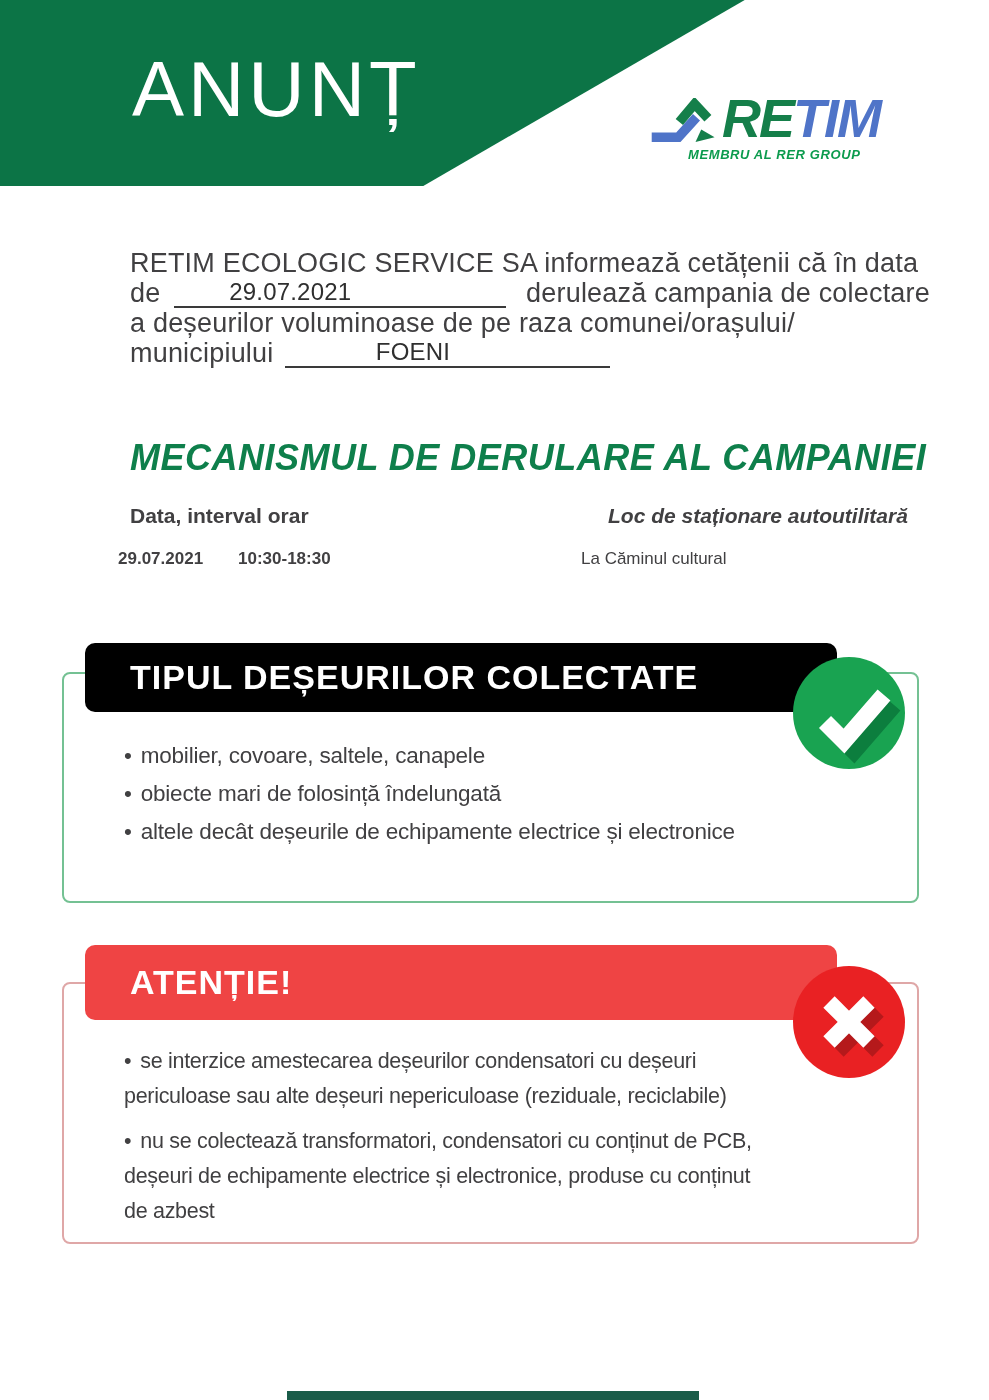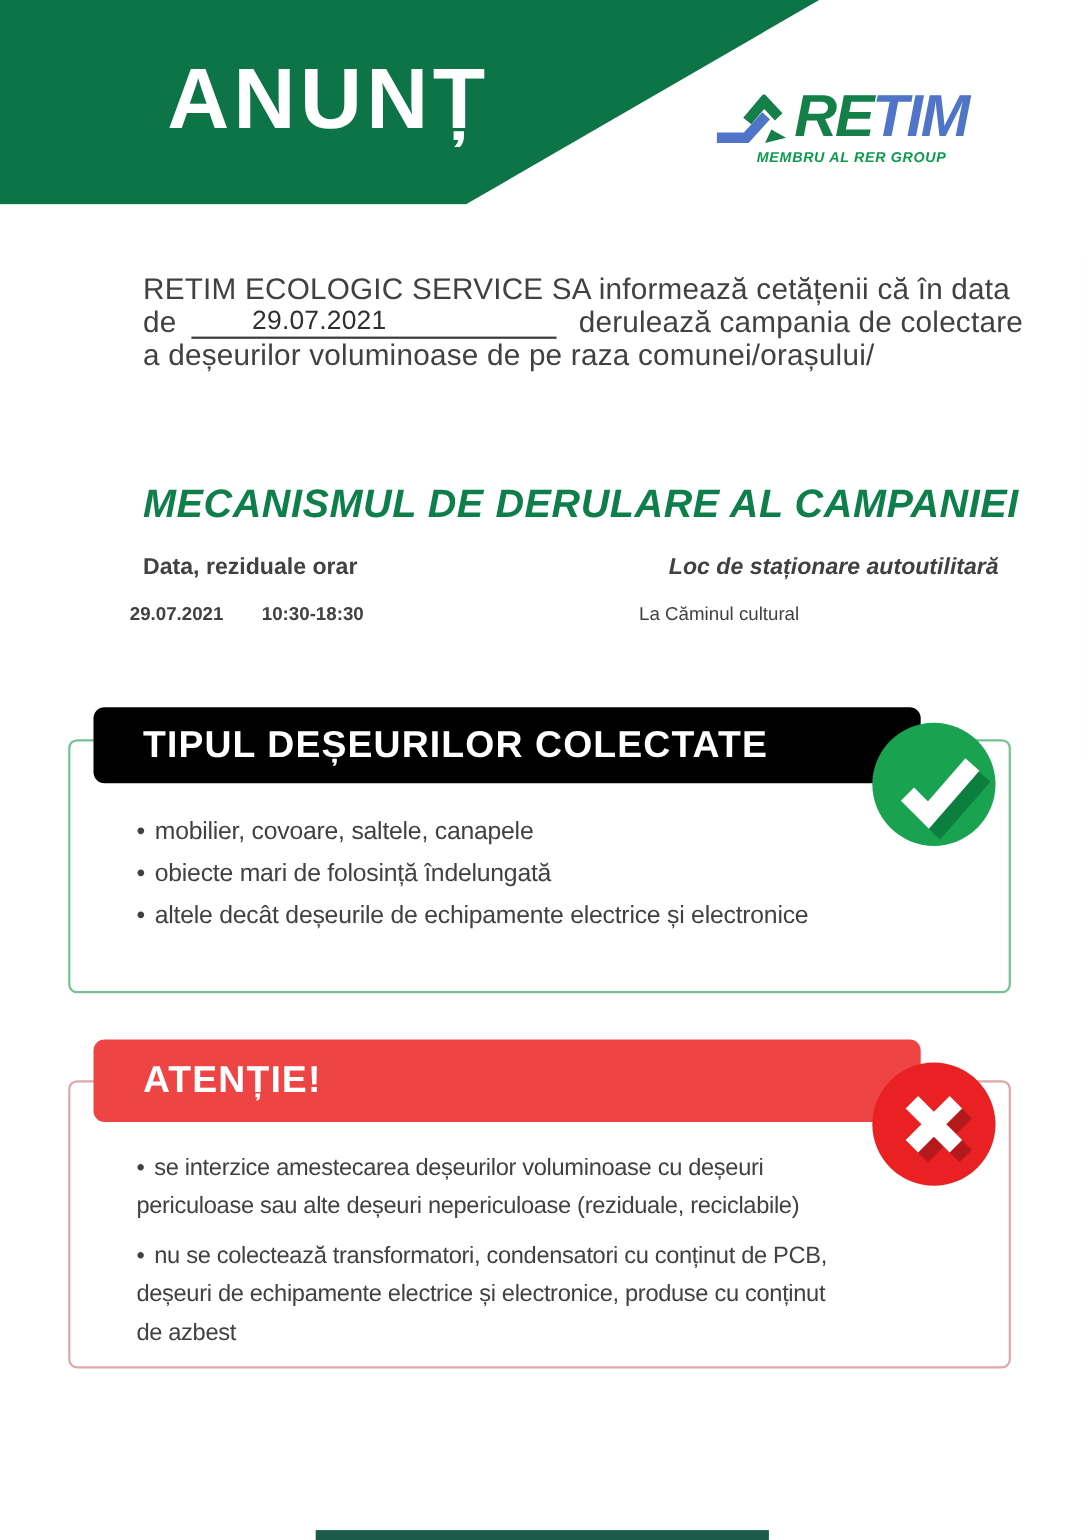--- a/index.html
+++ b/index.html
@@ -8,24 +8,24 @@
     background:#ffffff;overflow:hidden;
     font-family:"Liberation Sans", sans-serif;color:#414042;
   }
   
   .header-banner{
     position:absolute;left:0;top:0;width:989px;height:186px;
     background:#0c7446;
     clip-path:polygon(0 0, 75.3% 0, 42.8% 100%, 0 100%);
   }
   .anunt-title{
-    position:absolute;left:152px;top:50px;
-    font-size:78px;font-weight:700;color:#ffffff;letter-spacing:4px;line-height:1;
+    position:absolute;left:132px;top:50px;
+    font-size:78px;font-weight:400;color:#ffffff;letter-spacing:4px;line-height:1;
   }
-  .logo-wrap{position:absolute;left:640px;top:78px;width:260px;height:75px;}
+  .logo-wrap{position:absolute;left:640px;top:90px;width:260px;height:75px;}
   .logo-mark{position:absolute;left:6px;top:8px;width:80px;height:48px;}
   .logo-text{
     position:absolute;left:82px;top:0px;height:56px;line-height:56px;
     font-size:54px;font-weight:700;font-style:italic;letter-spacing:-2px;white-space:nowrap;
   }
   .logo-re{color:#157f4a;}
   .logo-tim{color:#4f74c8;}
   .logo-tagline{
     position:absolute;left:48px;top:57px;
     font-size:13px;font-weight:700;font-style:italic;color:#0b9b4d;letter-spacing:0.6px;white-space:nowrap;
@@ -97,24 +97,28 @@
   </div>
 
   <div class="intro">
     <div class="intro-row">RETIM ECOLOGIC SERVICE SA informează cetățenii că în data</div>
     <div class="intro-row">
       <span>de</span>
       <span class="blank blank-date">29.07.2021</span>
       <span>derulează campania de colectare</span>
     </div>
     <div class="intro-row">a deșeurilor voluminoase de pe raza comunei/orașului/</div>
+    <div class="intro-row">
+      <span>municipiului</span>
+      <span class="blank blank-city">FOENI</span>
+    </div>
   </div>
 
   <div class="mech-title">MECANISMUL DE DERULARE AL CAMPANIEI</div>
-  <div class="col-header left">Data, reziduale orar</div>
+  <div class="col-header left">Data, interval orar</div>
   <div class="col-header right">Loc de staționare autoutilitară</div>
   <div class="col-value v-date">29.07.2021</div>
   <div class="col-value v-hours">10:30-18:30</div>
   <div class="col-value v-loc">La Căminul cultural</div>
 
   <div class="outline-box box-green"></div>
   <div class="ribbon ribbon-green">
     <div class="ribbon-title">TIPUL DEȘEURILOR COLECTATE</div>
   </div>
   <svg class="badge badge-check" viewBox="0 0 114 114">
@@ -149,19 +153,19 @@
     <g clip-path="url(#clip-x)">
       <g transform="translate(9,9)" stroke="#b5191b" stroke-width="16">
         <path d="M37,37 L77,77 M77,37 L37,77" fill="none"></path>
       </g>
       <g stroke="#ffffff" stroke-width="16">
         <path d="M37,37 L77,77 M77,37 L37,77" fill="none"></path>
       </g>
     </g>
   </svg>
   <ul class="plist list-red">
-    <li>se interzice amestecarea deșeurilor voluminoase cu deșeuri periculoase sau alte deșeuri nepericuloase (reziduale, reciclabile)</li>
+    <li>se interzice amestecarea deșeurilor condensatori cu deșeuri periculoase sau alte deșeuri nepericuloase (reziduale, reciclabile)</li>
     <li>nu se colectează transformatori, condensatori cu conținut de PCB, deșeuri de echipamente electrice și electronice, produse cu conținut de azbest</li>
   </ul>
 
   <div class="footer-bar"></div>
 
 </div>
 
 </body></html>

